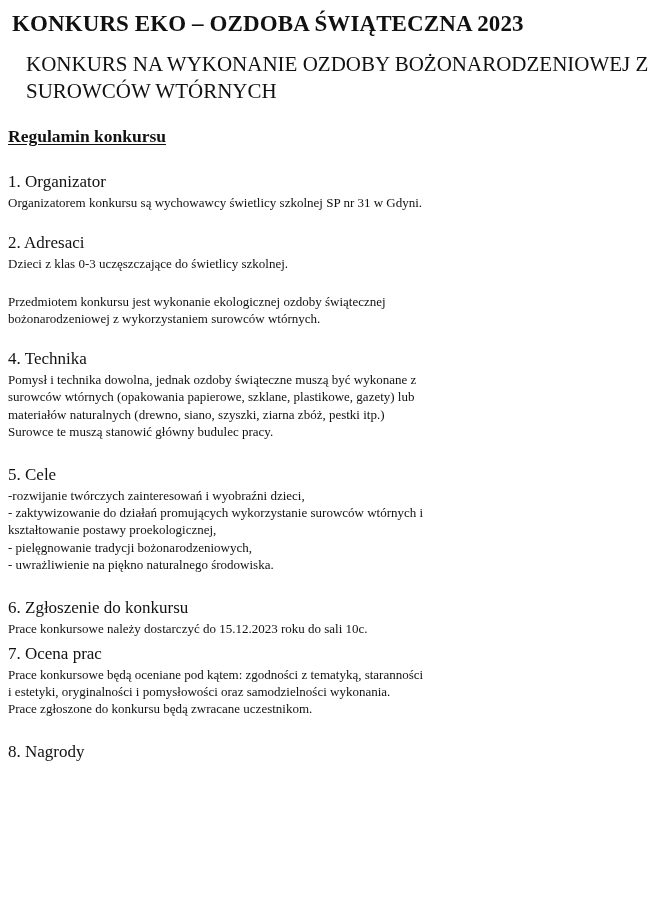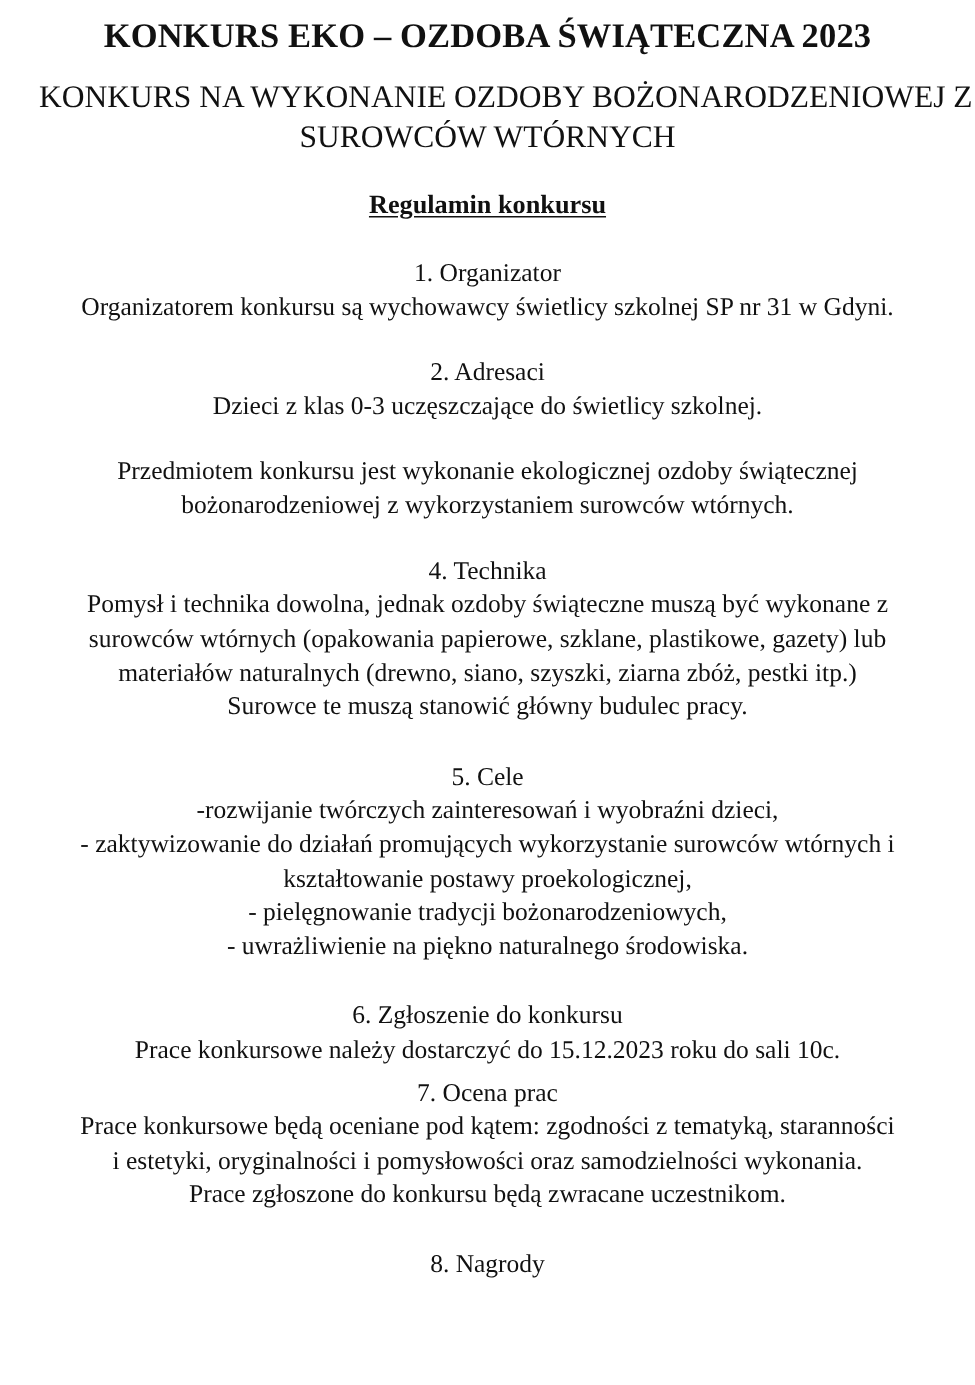--- a/index.html
+++ b/index.html
@@ -14,21 +14,20 @@
     overflow: hidden;
     font-family: "Liberation Serif", "DejaVu Serif", serif;
     color: #111111;
     -webkit-font-smoothing: antialiased;
   }
   .page {
     box-sizing: border-box;
     width: 650px;
     height: 923px;
     padding: 6px 8px 0 8px;
-    text-align: center;
   }
 
   
   .doc-title {
     font-size: 23px;
     font-weight: bold;
     line-height: 1.18;
     letter-spacing: 0.1px;
     margin: 4px 0 0 0;
     padding: 0 4px;
@@ -51,21 +50,21 @@
   
   .section {
     margin-top: 20px;
   }
   .section-heading {
     font-size: 17px;
     line-height: 1.33;
     margin: 0;
   }
   .section-body {
-    font-size: 17px;
+    font-size: 13px;
     line-height: 1.33;
     margin: 0;
   }
   .line {
     display: block;
     white-space: nowrap;
   }
 
   
   .section.s1 { margin-top: 24px; }

